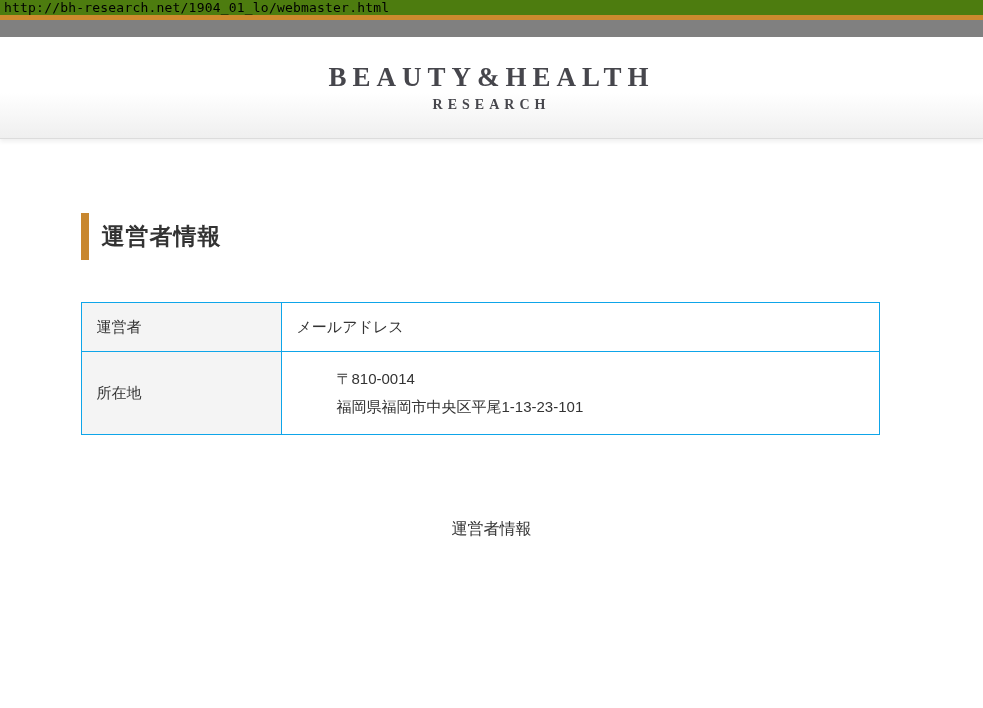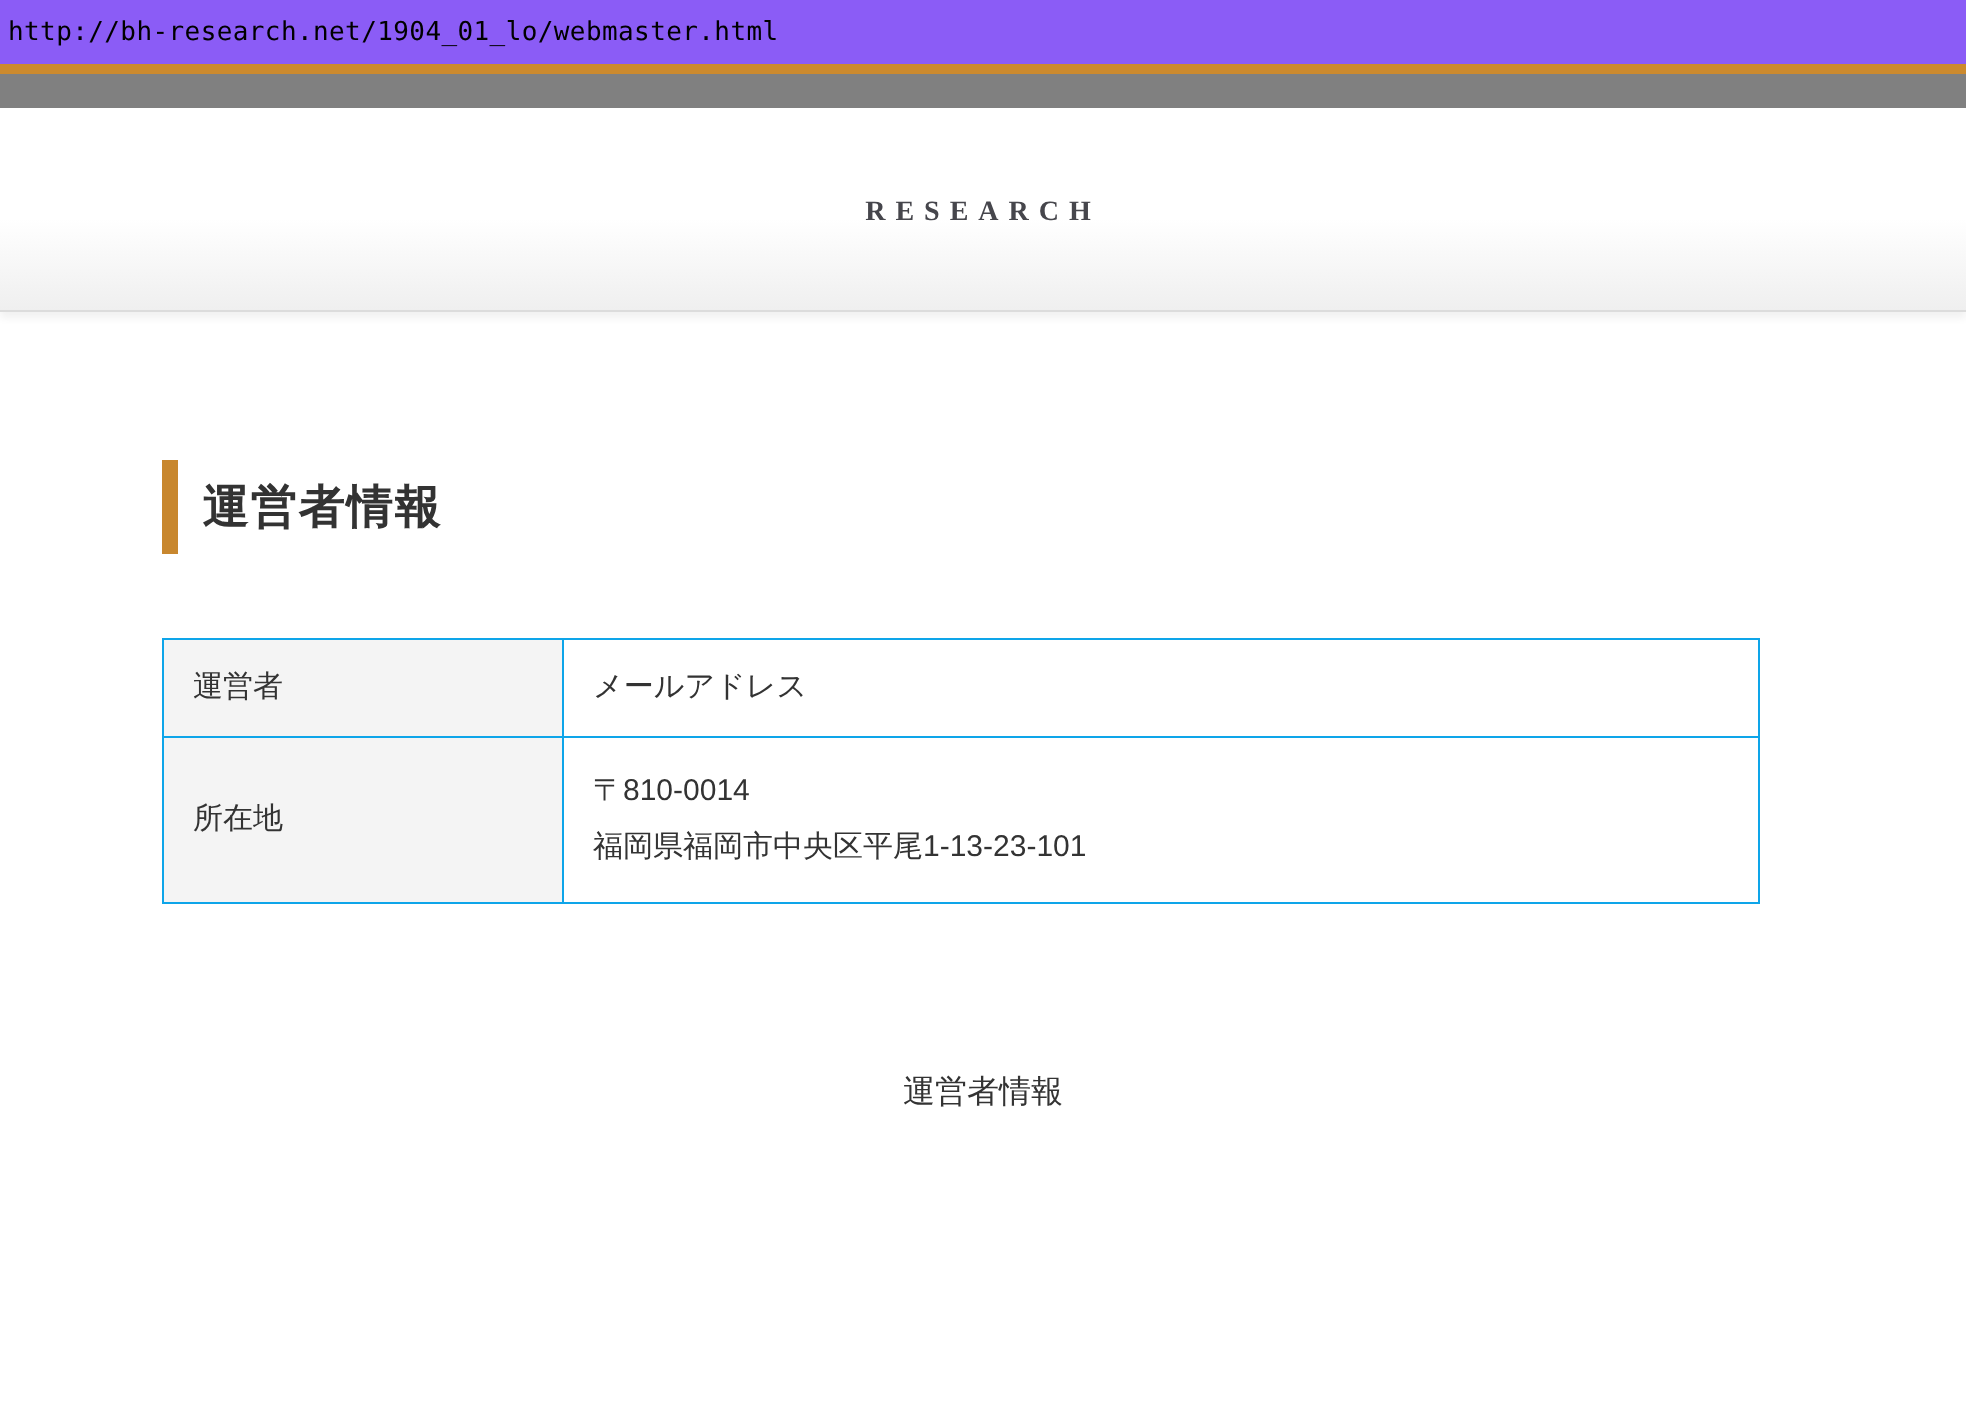--- a/index.html
+++ b/index.html
@@ -5,22 +5,22 @@
   * { margin: 0; padding: 0; box-sizing: border-box; }
   html, body {
     width: 983px; height: 708px;
     background: #ffffff;
     font-family: "Liberation Sans", "DejaVu Sans", sans-serif;
     color: #333;
     overflow: hidden;
   }
   
   .url-bar {
-    height: 32px;
-    background: #8b5cf6;
+    height: 15px;
+    background: #4d7c0f;
     display: flex; align-items: center;
     padding-left: 4px;
   }
   .url-bar span {
     font-family: "DejaVu Sans Mono", monospace;
     font-size: 13px; color: #000;
     letter-spacing: 0.2px;
   }
   
   .strip-orange { height: 5px; background: #cc8a2e; }
@@ -78,21 +78,21 @@
     color: #333;
     text-align: left;
     vertical-align: middle;
     padding: 13px 15px;
     line-height: 1.45;
   }
   table.info-table th {
     width: 200px;
     background: #f4f4f4;
   }
-  td .addr-line { line-height: 28px; }
+  td .addr-line { line-height: 28px; margin-left: 40px; }
   
   .footer-nav {
     text-align: center;
     margin-top: 84px;
   }
   .footer-nav a {
     font-size: 16px; color: #333;
     text-decoration: none;
     cursor: pointer;
   }
@@ -102,20 +102,21 @@
 
 <div class="url-bar">
   <span>http://bh-research.net/1904_01_lo/webmaster.html</span>
 </div>
 
 <div class="strip-orange"></div>
 <div class="strip-gray"></div>
 
 <header class="site-header">
   <div class="logo">
+    <span class="logo-title">BEAUTY&amp;HEALTH</span>
     <span class="logo-subtitle">RESEARCH</span>
   </div>
 </header>
 
 <main class="main">
   <div class="container">
 
     <div class="page-heading">
       <div class="heading-bar"></div>
       <h1 class="heading-text">運営者情報</h1>

